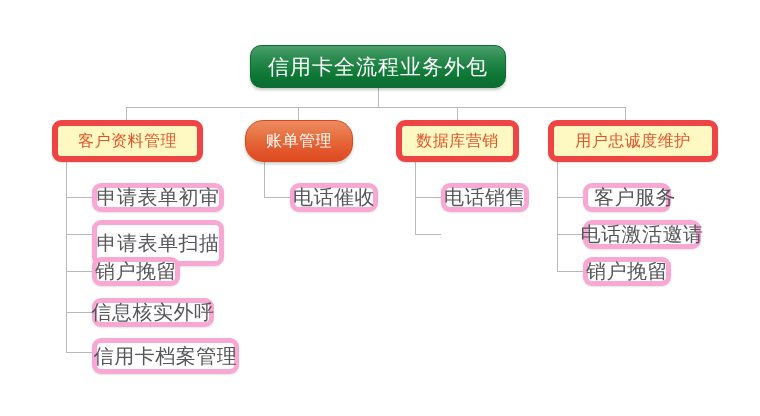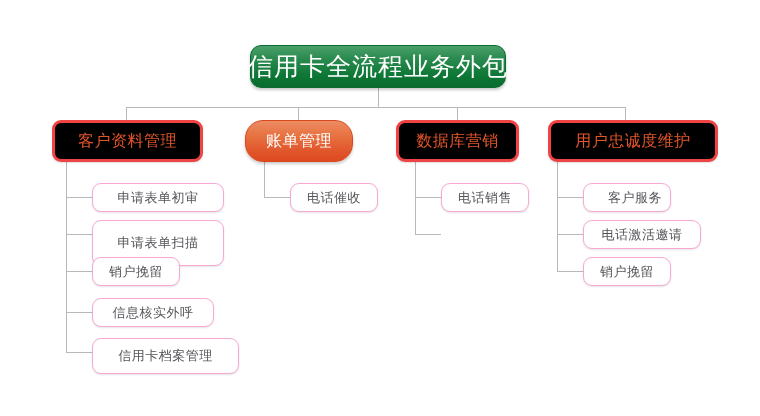--- a/index.html
+++ b/index.html
@@ -36,49 +36,49 @@
     border-radius: 9px;
     white-space: nowrap;
   }
 
   
   .node.root {
     background: linear-gradient(to bottom, #4ba06a 0%, #2d8c51 28%, #0d7735 72%, #0a6c30 100%);
     color: #ffffff;
     border: 1px solid #0a6c30;
     border-radius: 11px;
-    font-size: 25px;
+    font-size: 21px;
     letter-spacing: 1px;
     box-shadow: 0 2px 3px rgba(0,0,0,0.22);
   }
 
   
   .node.l2 {
-    background: #000000;
+    background: #fef9c3;
     color: #e2552a;
-    border: 3px solid #ef4444;
+    border: 6px solid #ef4444;
     font-size: 16px;
     letter-spacing: 0.5px;
     box-shadow: 0 1px 2px rgba(0,0,0,0.13);
   }
 
   
   .node.l2.hl {
     background: linear-gradient(to bottom, #ec8b62 0%, #e7703f 40%, #e1542a 78%, #dd4a1f 100%);
     color: #ffffff;
     border: 1px solid #d8481d;
     box-shadow: 0 2px 3px rgba(0,0,0,0.2);
   }
 
   
   .node.l3 {
     background: #ffffff;
     color: #55555a;
-    border: 1px solid #f9a8d4;
-    font-size: 13px;
+    border: 5px solid #f9a8d4;
+    font-size: 20px;
     letter-spacing: 0.5px;
     box-shadow: 0 1px 2px rgba(0,0,0,0.11);
   }
 </style>
 </head>
 <body>
 
 <div id="canvas">
 
   <div class="line v" style="left:378px; top:88px; height:20px;"></div>

